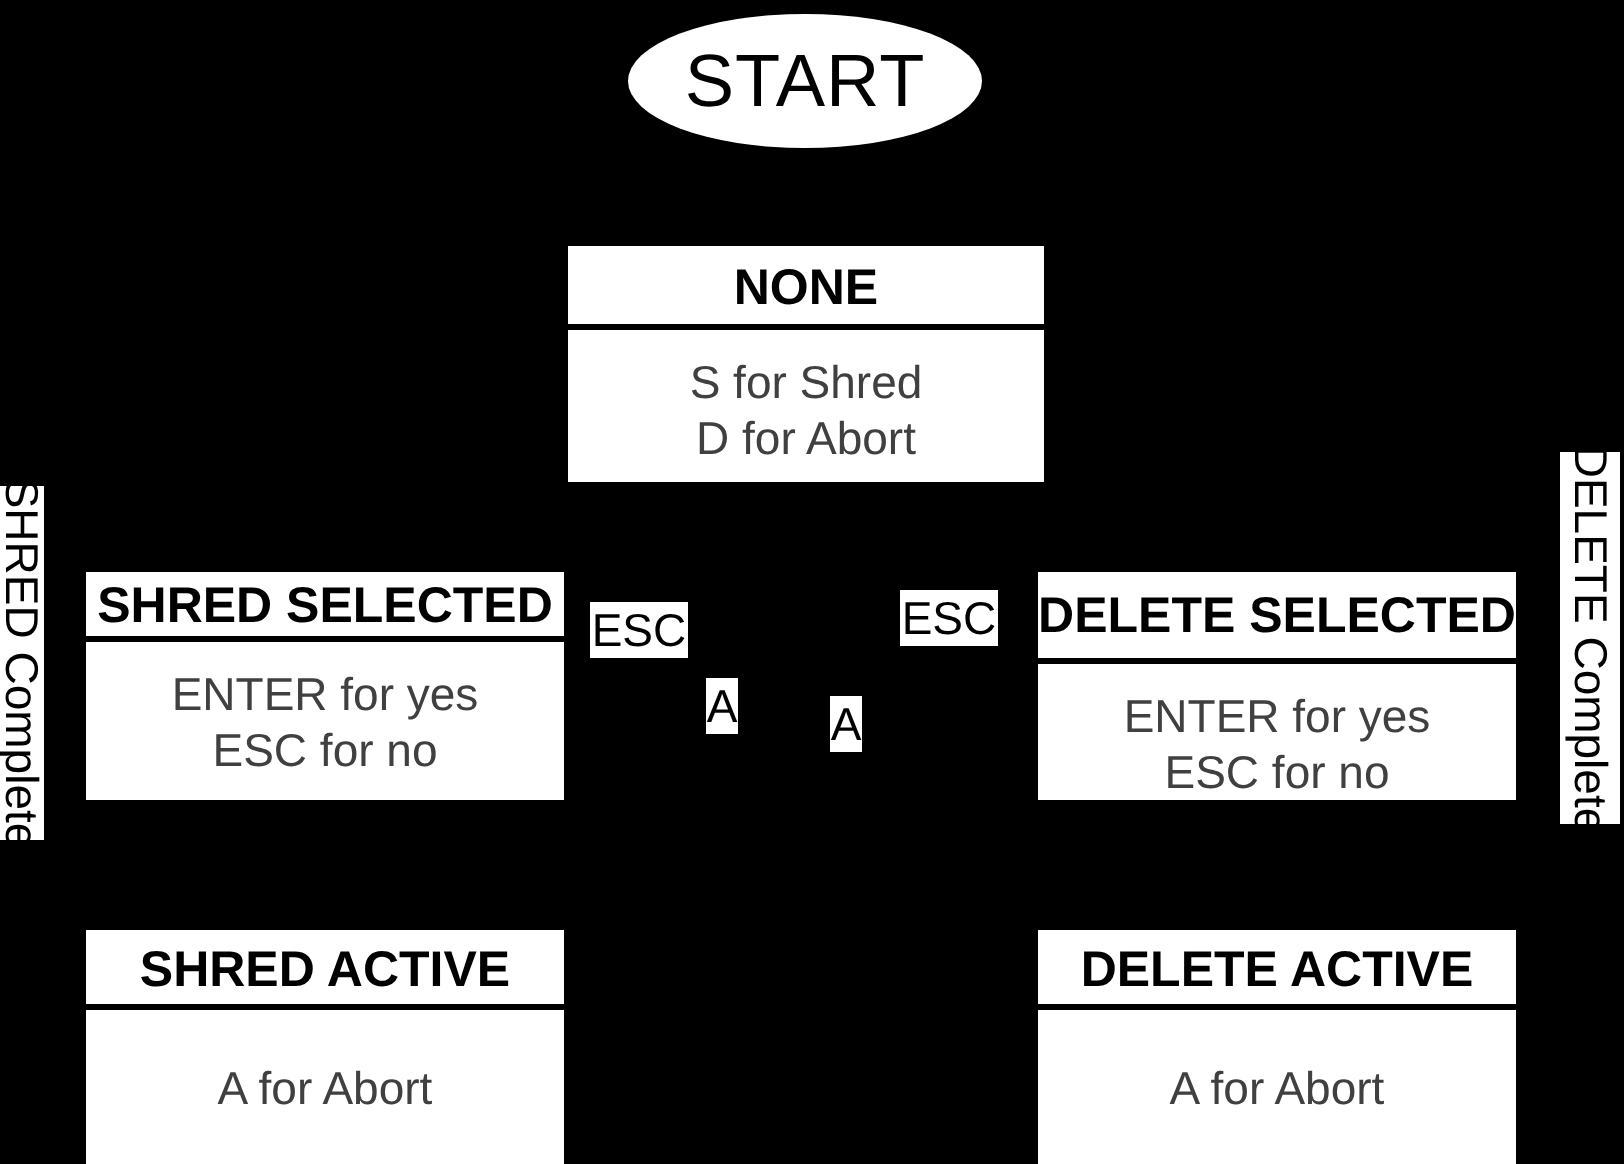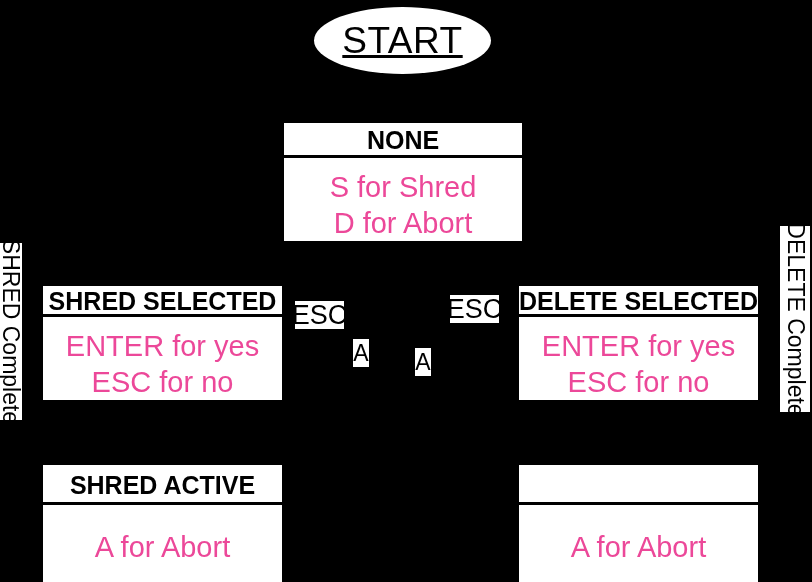--- a/index.html
+++ b/index.html
@@ -66,39 +66,39 @@
   }
   .state-body {
     flex: 1;
     display: flex;
     flex-direction: column;
     align-items: center;
     justify-content: flex-start;
     padding-top: 12px;
   }
   .state-line {
-    font-size: 29px;
-    color: #ec4899;
+    font-size: 23px;
+    color: #404040;
     line-height: 1.22;
     text-align: center;
     white-space: nowrap;
   }
 
   
   .edge-label {
     position: absolute;
     background: #ffffff;
     color: #000000;
     line-height: 1;
     white-space: nowrap;
     display: flex;
     align-items: center;
     justify-content: center;
   }
-  .edge-label-esc { font-size: 27px; text-align: right; }
+  .edge-label-esc { font-size: 23px; text-align: right; }
   .edge-label-a   { font-size: 23px; }
 
   
   .side-label {
     position: absolute;
     background: #ffffff;
     color: #000000;
     display: flex;
     align-items: center;
     justify-content: center;
@@ -111,21 +111,21 @@
     transform: rotate(90deg);
     transform-origin: center center;
     color: #000000;
   }
 </style>
 </head>
 <body>
 
 <div id="canvas">
 
-  <div class="terminator" style="left:314px; top:7px; width:177px; height:67px;text-decoration:underline;">
+  <div class="terminator" style="left:314px; top:7px; width:177px; height:67px;">
     <span class="terminator-label">START</span>
   </div>
 
   <div class="state-box" style="left:284px; top:123px; width:238px; height:118px;">
     <div class="state-title-wrap" style="height:42px;">
       <span class="state-title">NONE</span>
       <div class="state-divider" style="bottom:0;"></div>
     </div>
     <div class="state-body">
       <span class="state-line">S for Shred</span>
@@ -160,20 +160,21 @@
       <span class="state-title">SHRED ACTIVE</span>
       <div class="state-divider" style="bottom:0;"></div>
     </div>
     <div class="state-body" style="padding-top:25px;">
       <span class="state-line">A for Abort</span>
     </div>
   </div>
 
   <div class="state-box" style="left:519px; top:465px; width:239px; height:117px;">
     <div class="state-title-wrap" style="height:40px;">
+      <span class="state-title">DELETE ACTIVE</span>
       <div class="state-divider" style="bottom:0;"></div>
     </div>
     <div class="state-body" style="padding-top:25px;">
       <span class="state-line">A for Abort</span>
     </div>
   </div>
 
   <div class="edge-label edge-label-esc" style="left:295px; top:301px; width:49px; height:28px;">
     <span>ESC</span>
   </div>

